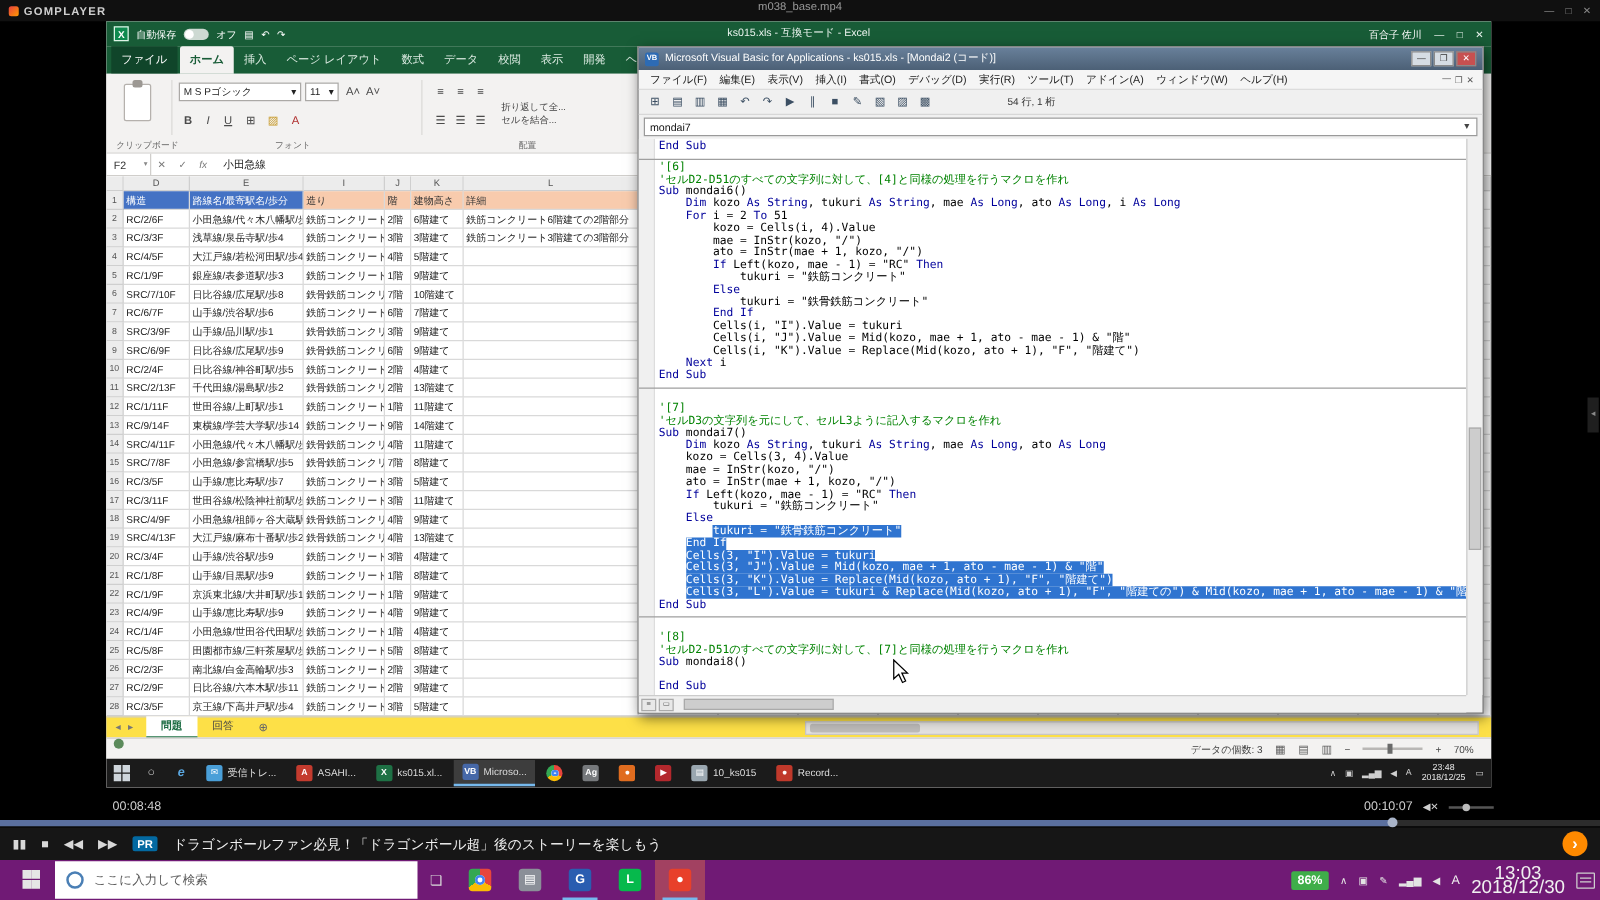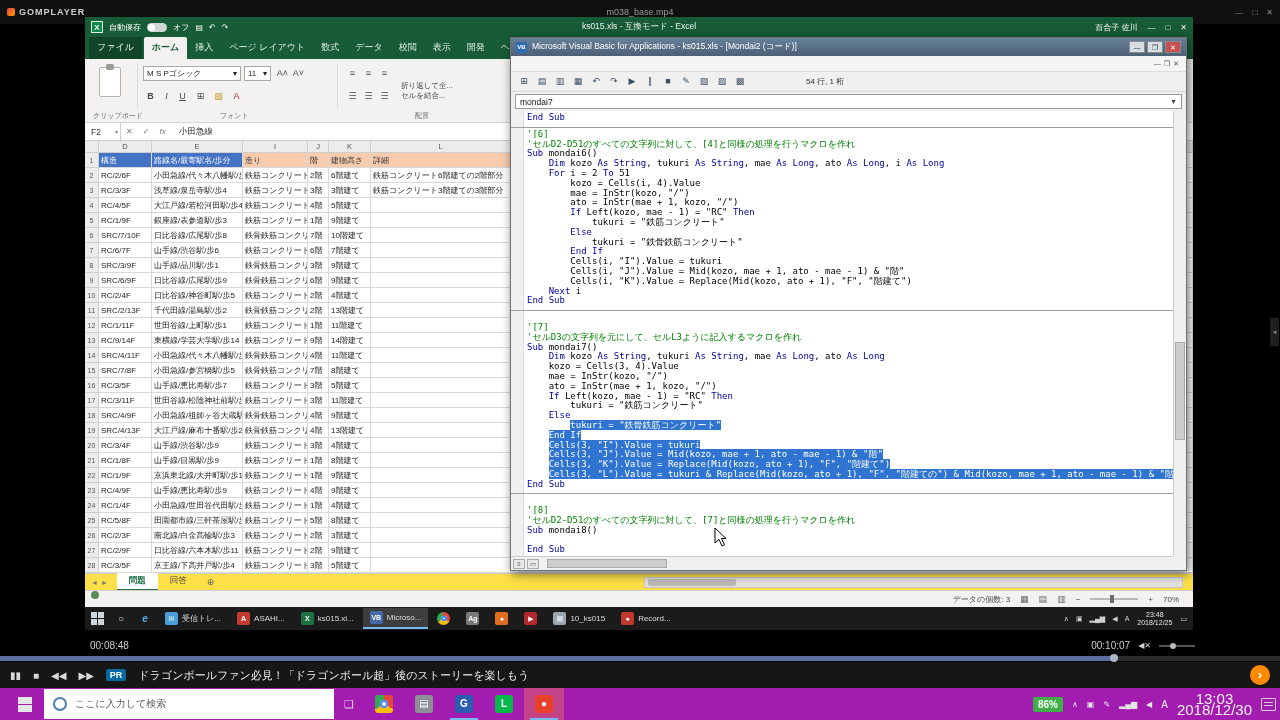--- a/index.html
+++ b/index.html
@@ -1,20 +1,20 @@
 <!DOCTYPE html>
 <html lang="ja"><head>
 <meta charset="utf-8">
 <style>
 *{margin:0;padding:0;box-sizing:border-box}
 body{width:1280px;height:720px;background:#000;overflow:hidden;position:relative;
      font-family:"Liberation Sans","DejaVu Sans",sans-serif;-webkit-font-smoothing:antialiased}
 .a{position:absolute}
 
-#gom-titlebar{left:0;top:0;width:1280px;height:17px;background:#101010;display:flex;align-items:center;padding:12px 7px}
+#gom-titlebar{left:0;top:0;width:1280px;height:17px;background:#101010;display:flex;padding:0 7px}
 #gom-logo{color:#cfcfcf;font-size:9px;font-weight:bold;letter-spacing:1px;display:flex;align-items:center;gap:4px}
 #gom-logo .dot{width:8px;height:8px;border-radius:2px;background:linear-gradient(135deg,#e84040,#ff9a00)}
 #gom-title{position:absolute;left:50%;transform:translateX(-50%);color:#9a9a9a;font-size:9px}
 #gom-winbtns{margin-left:auto;display:flex;gap:9px}
 #gom-winbtns span{color:#8a8a8a;font-size:8px;line-height:17px}
 
 #video{left:85px;top:17px;width:1108px;height:613px;background:#f3f2f1;overflow:hidden}
 
 #xl-titlebar{left:0;top:0;width:100%;height:20px;background:#185c37;display:flex;align-items:center;gap:6px;padding:0 6px;color:#fff;font-size:8px}
 #xl-appicon{width:12px;height:12px;background:#0f8a4f;border:1px solid #dff3e7;color:#fff;font-size:8px;font-weight:bold;text-align:center;line-height:11px}
@@ -119,21 +119,21 @@
 #seek{left:0;top:656px;width:1280px;height:5px;background:#2c2c2c}
 #seek-fill{height:100%;background:#5a6f9e}
 #seek-handle{position:absolute;top:-2px;width:8px;height:8px;border-radius:50%;background:#a9b4c9}
 #controlrow{left:0;top:662px;width:1280px;height:26px;background:#161616;display:flex;align-items:center;padding:0 10px;gap:12px}
 .pbtn{color:#d8d8d8;font-size:10px}
 #ad-badge{background:#0369a1;color:#fff;font-size:9px;font-weight:bold;padding:1px 4px;border-radius:2px}
 #ad-text{color:#f0f0f0;font-size:11px;white-space:nowrap}
 #ad-next{margin-left:auto;width:20px;height:20px;border-radius:50%;background:#ff8a00;color:#fff;font-size:13px;font-weight:bold;text-align:center;line-height:19px}
 #side-toggle{right:1px;top:318px;width:9px;height:28px;background:#1f1f1f;color:#8a8a8a;font-size:7px;text-align:center;line-height:28px}
 
-#taskbar{left:0;top:688px;width:1280px;height:32px;background:#a21caf;display:flex;align-items:center;padding-left:4px}
+#taskbar{left:0;top:688px;width:1280px;height:32px;background:#701a75;display:flex;align-items:center;padding-left:4px}
 #start{width:40px;text-align:center}
 #start .winlogo i{background:#e6e6e6;width:7px;height:7px}
 #searchbox{width:290px;height:30px;background:#fff;display:flex;align-items:center;gap:8px;padding:0 9px;font-size:10px;color:#5a5a5a}
 #cortana-ring{width:14px;height:14px;border:2px solid #4a7fb5;border-radius:50%}
 #taskview{width:30px;text-align:center;color:#d9d9d9;font-size:11px}
 .happ{width:40px;height:32px;display:flex;align-items:center;justify-content:center;position:relative}
 .happ.act{background:rgba(255,140,60,.35)}
 .happ .hic{width:18px;height:18px;border-radius:3px;color:#fff;font-size:10px;font-weight:bold;text-align:center;line-height:18px}
 .happ.ul::after{content:"";position:absolute;left:6px;right:6px;bottom:0;height:2px;background:#76b9ed}
 #tray{margin-left:auto;display:flex;align-items:center;gap:9px;padding-right:4px}
@@ -566,20 +566,33 @@
       <div id="vba-titlebar" class="a">
         <span id="vba-icon">VB</span>
         <span>Microsoft Visual Basic for Applications - ks015.xls - [Mondai2 (コード)]</span>
         <span id="vba-winbtns">
           <span>—</span>
           <span>❐</span>
           <span class="cl">✕</span>
         </span>
       </div>
       <div id="vba-menubar" class="a">
+        <span id="vba-menus" style="display:flex">
+            <span class="vmenu">ファイル(F)</span>
+            <span class="vmenu">編集(E)</span>
+            <span class="vmenu">表示(V)</span>
+            <span class="vmenu">挿入(I)</span>
+            <span class="vmenu">書式(O)</span>
+            <span class="vmenu">デバッグ(D)</span>
+            <span class="vmenu">実行(R)</span>
+            <span class="vmenu">ツール(T)</span>
+            <span class="vmenu">アドイン(A)</span>
+            <span class="vmenu">ウィンドウ(W)</span>
+            <span class="vmenu">ヘルプ(H)</span>
+          </span>
         <span id="vba-childbtns">
           <span>—</span>
           <span>❐</span>
           <span>✕</span>
         </span>
       </div>
       <div id="vba-toolbar" class="a">
         <span class="vtool">⊞</span>
           <span class="vtool">▤</span>
           <span class="vtool">▥</span>

